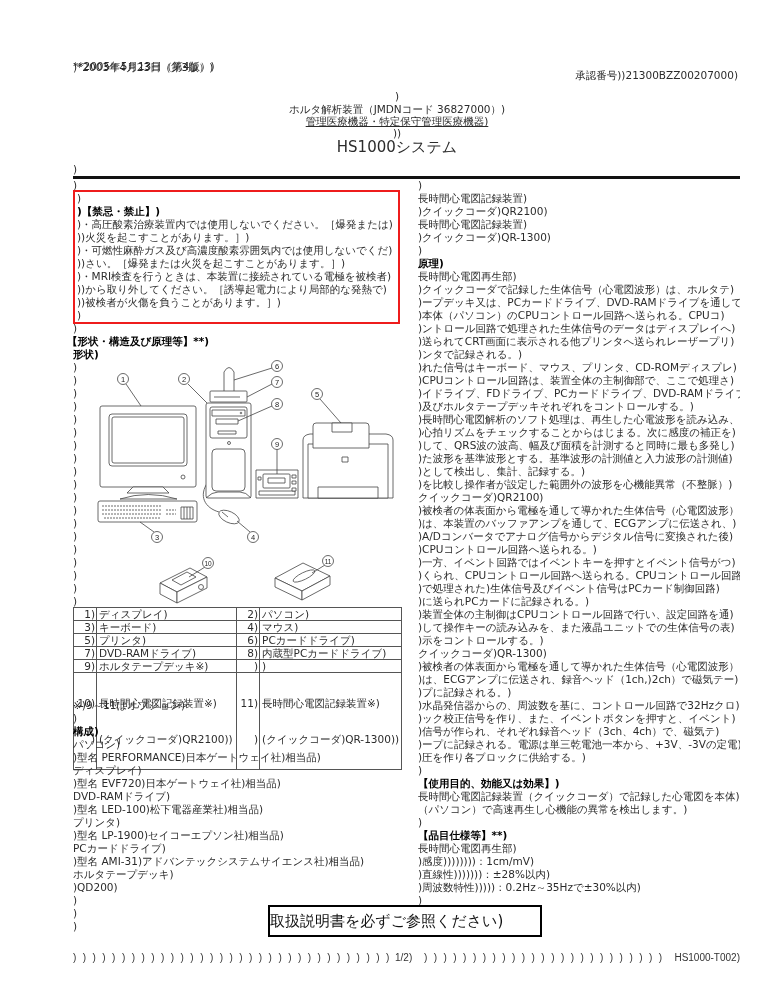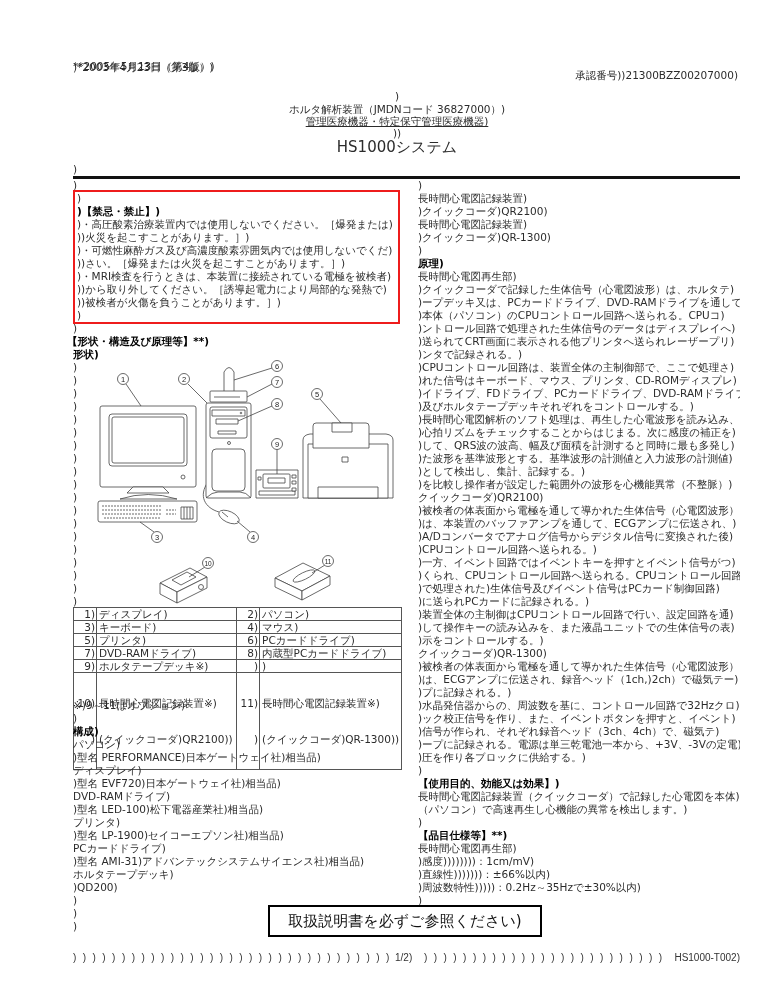--- a/index.html
+++ b/index.html
@@ -13,21 +13,21 @@
   #title-block{left:197px;width:400px;text-align:center;}
   #title-block .ln{text-align:center;}
   #product-name{font-size:15px;line-height:17px;height:17px;}
   #warning-box{left:73px;top:190px;width:321px;border:2px solid #ee1c1c;padding:0 0 0 2px;background:#fff;}
   #warning-box .ln{width:318px;}
   .col-right{left:418px;top:179px;width:322px;}
   .col-right .ln{width:322px;}
   #parts-table{left:73px;top:607px;border-collapse:collapse;font-size:10.5px;table-layout:fixed;}
   #parts-table td{border:1px solid #555;padding:0 2px;height:12px;line-height:12px;white-space:pre;overflow:hidden;vertical-align:top;}
   #parts-table td.num{text-align:right;padding:0 1px;}
-  #notice-box{left:268px;top:905px;width:270px;height:28px;border:2.5px solid #000;text-align:center;
+  #notice-box{left:268px;top:905px;width:270px;height:28px;border:2.5px solid #000;
               font-size:15px;line-height:28px;color:#111;white-space:pre;overflow:hidden;}
   .foot{top:952px;font-family:"Liberation Sans",sans-serif;font-size:10px;line-height:12px;white-space:pre;color:#333;}
   .marks{letter-spacing:6.45px;}
   svg text{font-family:"Liberation Sans",sans-serif;font-size:7.5px;fill:#222;}
   .fig *{vector-effect:non-scaling-stroke;}
 </style>
 </head>
 <body>
 
 <div class="abs hdr" style="left:73px;top:60px;">**2005年5月13日（第4版）)</div>
@@ -315,22 +315,22 @@
   <span class="ln">)クイックコーダ)QR-1300)</span>
   <span class="ln">)</span>
   <span class="ln b">原理)</span>
   <span class="ln">長時間心電図再生部)</span>
   <span class="ln">)クイックコーダで記録した生体信号（心電図波形）は、ホルタテ)</span>
   <span class="ln">)ープデッキ又は、PCカードドライブ、DVD-RAMドライブを通して)</span>
   <span class="ln">)本体（パソコン）のCPUコントロール回路へ送られる。CPUコ)</span>
   <span class="ln">)ントロール回路で処理された生体信号のデータはディスプレイへ)</span>
   <span class="ln">)送られてCRT画面に表示される他プリンタへ送られレーザープリ)</span>
   <span class="ln">)ンタで記録される。)</span>
+  <span class="ln">)れた信号はキーボード、マウス、プリンタ、CD-ROMディスプレ)</span>
   <span class="ln">)CPUコントロール回路は、装置全体の主制御部で、ここで処理さ)</span>
-  <span class="ln">)れた信号はキーボード、マウス、プリンタ、CD-ROMディスプレ)</span>
   <span class="ln">)イドライブ、FDドライブ、PCカードドライブ、DVD-RAMドライブ)</span>
   <span class="ln">)及びホルタテープデッキそれぞれをコントロールする。)</span>
   <span class="ln">)長時間心電図解析のソフト処理は、再生した心電波形を読み込み、)</span>
   <span class="ln">)心拍リズムをチェックすることからはじまる。次に感度の補正を)</span>
   <span class="ln">)して、QRS波の波高、幅及び面積を計測すると同時に最も多発し)</span>
   <span class="ln">)た波形を基準波形とする。基準波形の計測値と入力波形の計測値)</span>
   <span class="ln">)として検出し、集計、記録する。)</span>
   <span class="ln">)を比較し操作者が設定した範囲外の波形を心機能異常（不整脈）)</span>
   <span class="ln">クイックコーダ)QR2100)</span>
   <span class="ln">)被検者の体表面から電極を通して導かれた生体信号（心電図波形）)</span>
@@ -354,21 +354,21 @@
   <span class="ln">)ープに記録される。電源は単三乾電池一本から、+3V、-3Vの定電)</span>
   <span class="ln">)圧を作り各ブロックに供給する。)</span>
   <span class="ln">)</span>
   <span class="ln b">【使用目的、効能又は効果】)</span>
   <span class="ln">長時間心電図記録装置（クイックコーダ）で記録した心電図を本体)</span>
   <span class="ln">（パソコン）で高速再生し心機能の異常を検出します。)</span>
   <span class="ln">)</span>
   <span class="ln b">【品目仕様等】**)</span>
   <span class="ln">長時間心電図再生部)</span>
   <span class="ln">)感度))))))))：1cm/mV)</span>
-  <span class="ln">)直線性)))))))：±66%以内)</span>
+  <span class="ln">)直線性)))))))：±28%以内)</span>
   <span class="ln">)周波数特性)))))：0.2Hz～35Hzで±30%以内)</span>
   <span class="ln">)</span>
 </div>
 
 <div id="notice-box" class="abs">取扱説明書を必ずご参照ください)</div>
 
 <div class="abs foot marks" style="left:73px;">)))))))))))))))))))))))))))))))))</div>
 <div class="abs foot" style="left:395px;">1/2)</div>
 <div class="abs foot marks" style="left:424px;">)))))))))))))))))))))))))</div>
 <div class="abs foot" style="right:28px;">HS1000-T002)</div>

